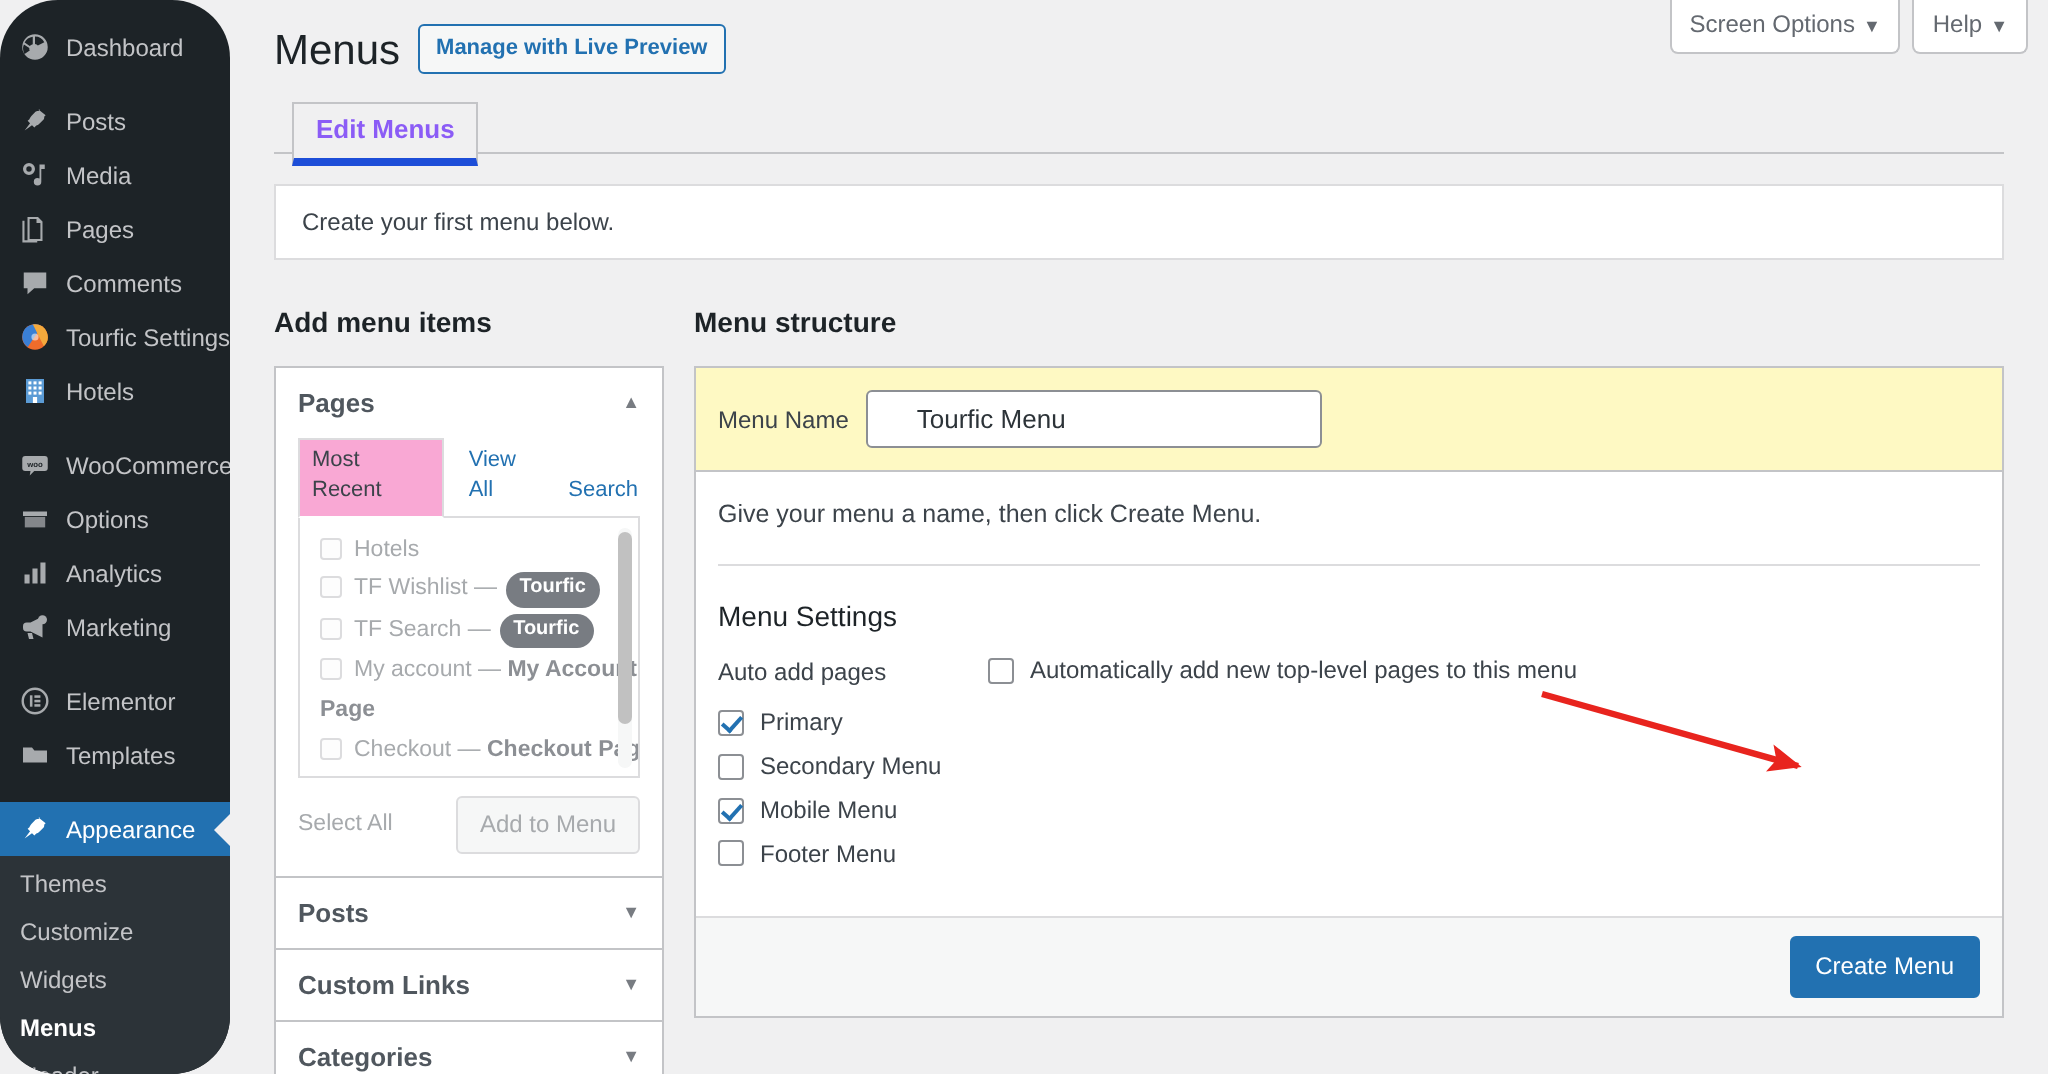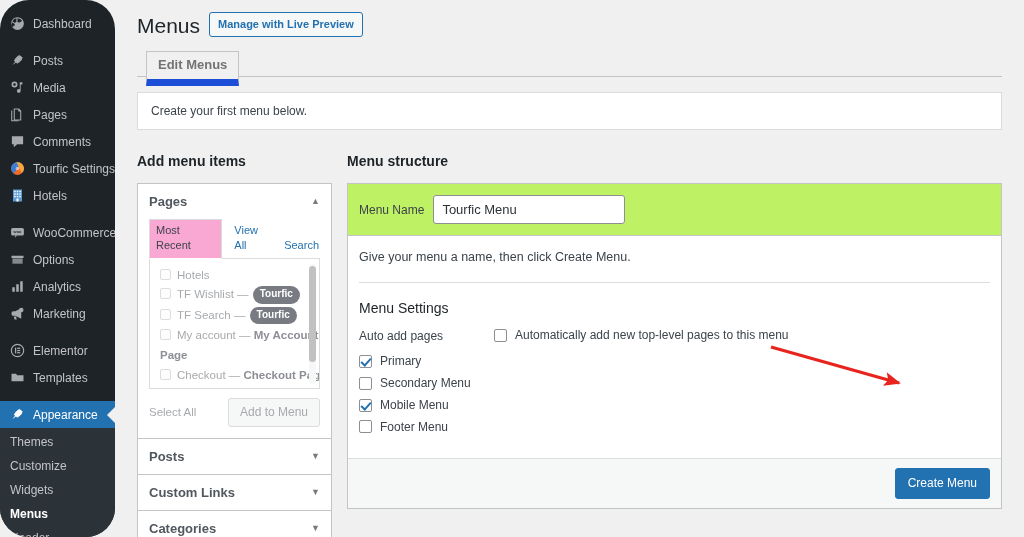--- a/index.html
+++ b/index.html
@@ -127,22 +127,22 @@
     font-size: 13px;
     font-weight: bold;
     padding: 5px 11px 5px 11px;
     position: relative;
     top: 1px;
     cursor: pointer;
     line-height: 1.3;
   }
   .nav-tab.active {
     background: #f0f0f1;
-    border-bottom: 7px solid #1d4ed8;
-    color: #737373;
+    border-bottom: 4px solid #1d4ed8;
+    color: #8b5cf6;
   }
 
   .notice-box {
     margin-top: 15px;
     background: #fff;
     border: 1px solid #dcdcde;
     padding: 11px 13px;
     font-size: 12px;
     color: #3c434a;
   }
@@ -248,32 +248,32 @@
     border-radius: 3px; padding: 4px 11px 5px 11px;
     cursor: default; line-height: 1.5;
   }
 
   
   .structure-panel {
     border: 1px solid #c3c4c7;
     background: #fff;
   }
   .menu-name-row {
-    background: #bef264;
+    background: #fef9c3;
     border-bottom: 1px solid #c3c4c7;
     padding: 11px 11px;
     display: flex; align-items: center; gap: 9px;
   }
   .mn-label { font-size: 12px; color: #3c434a; }
   .mn-input {
-    width: 192px;
+    width: 228px;
     border: 1px solid #8c8f94;
     border-radius: 3px;
     background: #fff;
-    padding: 4px 8px;
+    padding: 4px 24px;
     font-size: 13px;
     color: #2c3338;
     font-family: "Liberation Sans", sans-serif;
     line-height: 1.5;
   }
   .struct-body { padding: 14px 11px 0 11px; }
   .hint { font-size: 12.5px; color: #3c434a; padding-bottom: 18px; }
   .struct-hr { border-top: 1px solid #dcdcde; }
   h3.ms-head {
     font-size: 14px; font-weight: normal; color: #1d2327;
@@ -499,20 +499,28 @@
       <span class="sub-item">Customize</span>
       <span class="sub-item">Widgets</span>
       <span class="sub-item current">Menus</span>
       <span class="sub-item">Header</span>
 
     </div>
   </div>
 
   <div id="wpbody">
 
+    <div id="screen-meta-links">
+      <div class="meta-tab">
+        <span>Screen Options</span><span class="caret">▼</span>
+      </div>
+      <div class="meta-tab">
+        <span>Help</span><span class="caret">▼</span>
+      </div>
+    </div>
 
     <div class="wrap">
 
       <div class="page-title-row">
         <h1 class="page-title">Menus</h1>
         <button class="live-preview-btn">Manage with Live Preview</button>
       </div>
 
       <div class="nav-tab-wrapper">
         <span class="nav-tab active">Edit Menus</span>

